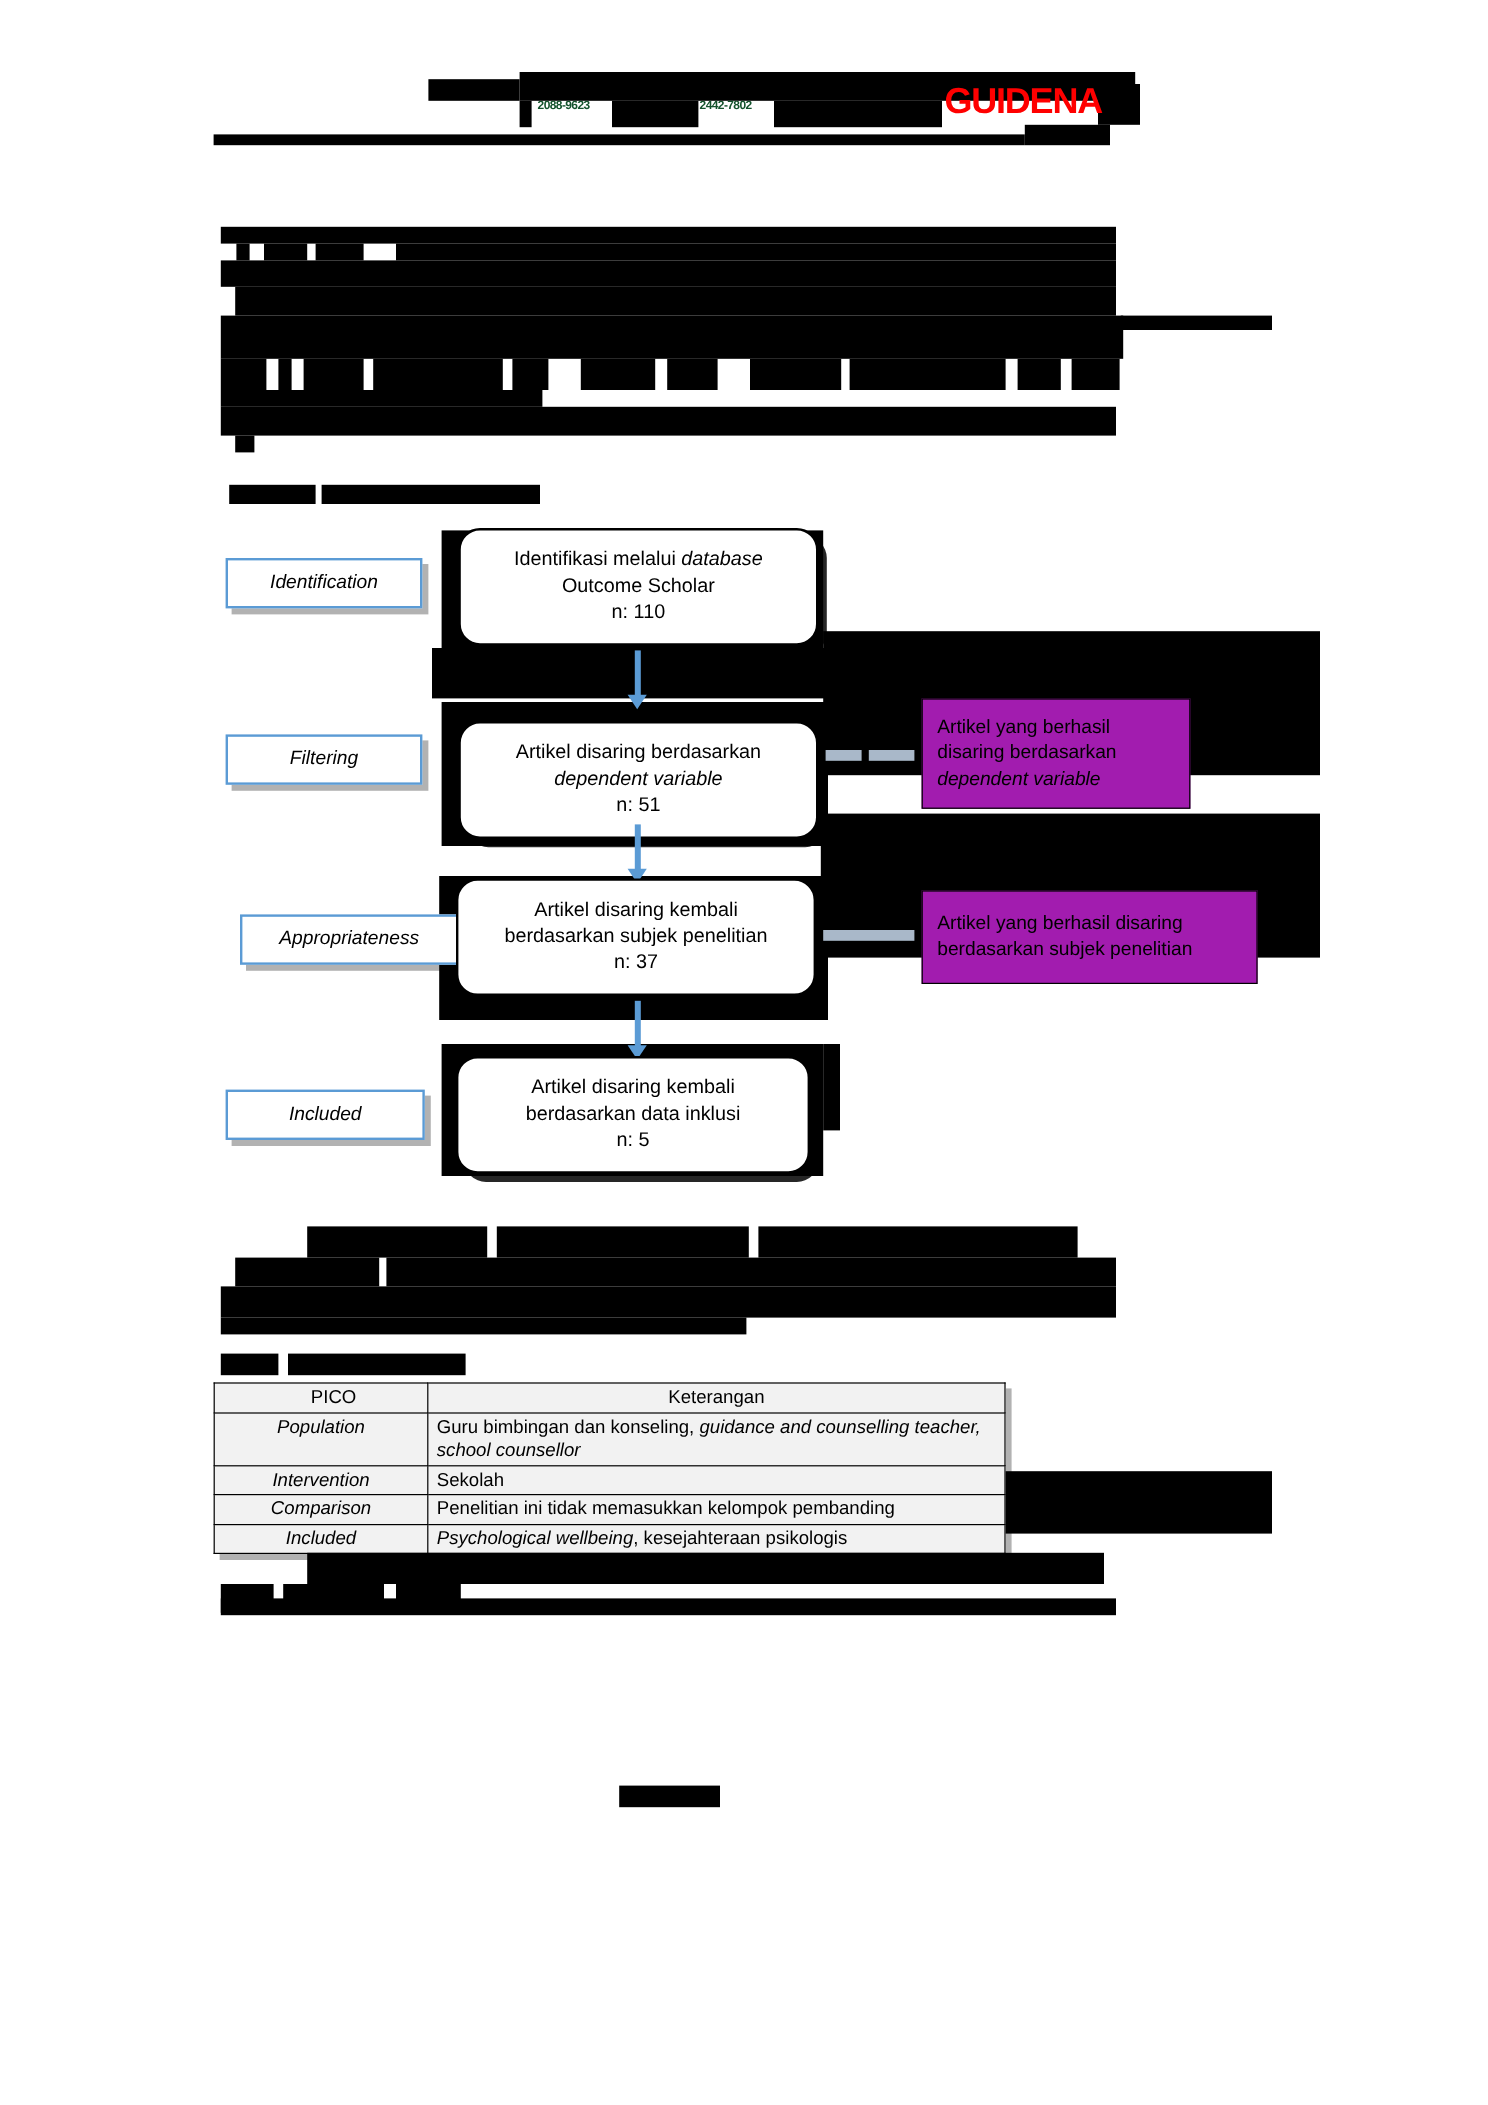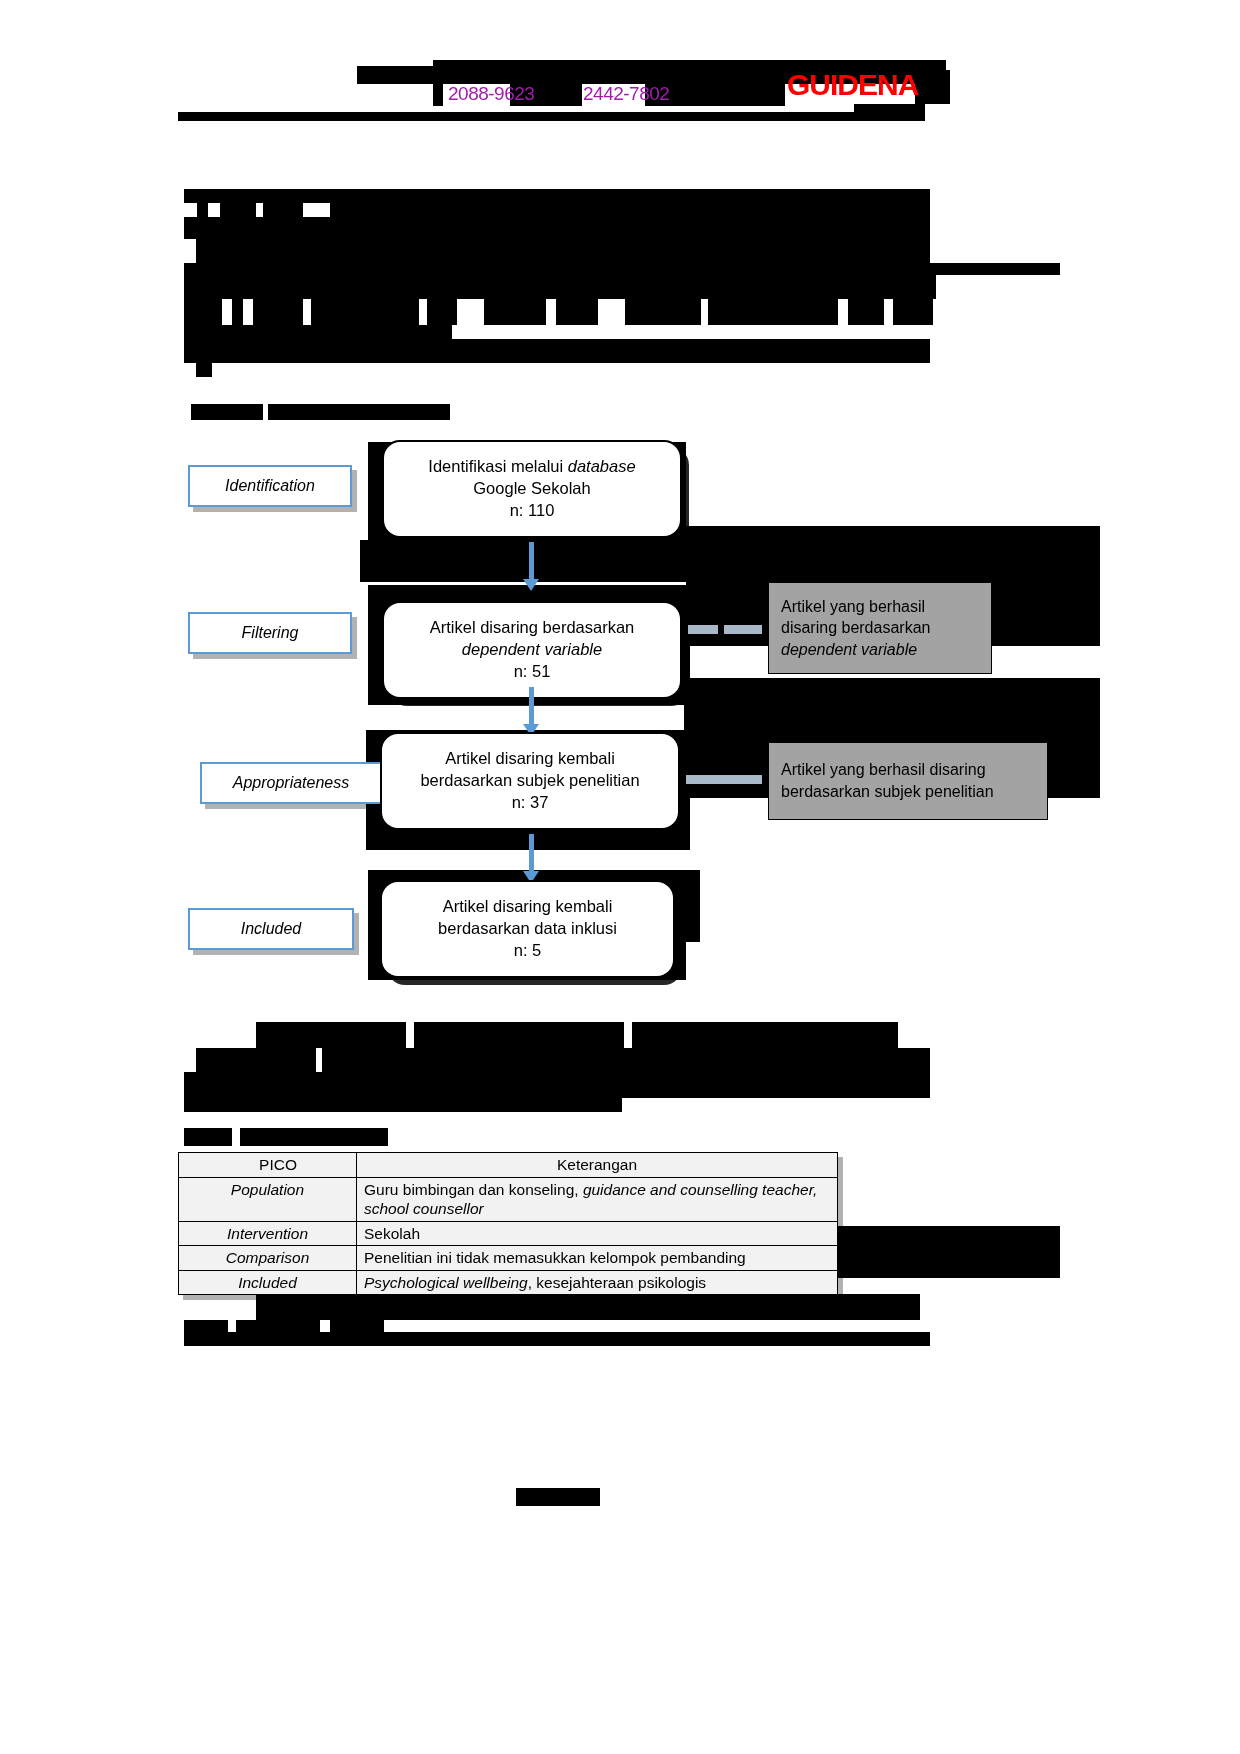--- a/index.html
+++ b/index.html
@@ -12,21 +12,21 @@
   .page{position:absolute;inset:0;}
 
   
   .hdr-logo{
     position:absolute;left:787px;top:70px;
     font-family:"Liberation Sans", sans-serif;
     font-weight:bold;font-size:30px;letter-spacing:-1px;
     color:#ff0000;line-height:1;white-space:nowrap;
   }
   .hdr-issn{
-    position:absolute;font-size:19px;font-weight:normal;color:#a21caf;
+    position:absolute;font-size:10px;font-weight:bold;color:#14532d;
     white-space:nowrap;letter-spacing:-0.5px;
   }
 
   
   .flow{position:absolute;left:0;top:430px;width:1240px;height:570px;}
 
   .stage-label{
     position:absolute;
     border:2px solid #5b9bd5;
     background:#ffffff;
@@ -44,21 +44,21 @@
     box-shadow:7px 7px 0 0 rgba(0,0,0,0.85);
     display:flex;flex-direction:column;align-items:center;justify-content:center;
     text-align:center;font-size:16.5px;line-height:1.32;
     box-sizing:border-box;padding:6px 10px;
   }
   .flow-box .ital{font-style:italic;}
 
   .side-box{
     position:absolute;
     border:1.5px solid #000;
-    background:#a3a3a3;
+    background:#a21caf;
     display:flex;flex-direction:column;justify-content:center;
     text-align:left;font-size:16px;line-height:1.35;
     box-sizing:border-box;padding:8px 12px;
   }
   .side-box .ital{font-style:italic;}
 
   .v-arrow{position:absolute;width:5px;background:#5b9bd5;}
   .v-arrow:after{
     content:"";position:absolute;left:-6px;bottom:-11px;
     border-left:8.5px solid transparent;border-right:8.5px solid transparent;
@@ -139,21 +139,21 @@
     <div class="redact" style="left:368px;top:440px;width:318px;height:110px;"></div>
     <div class="redact" style="left:686px;top:440px;width:14px;height:72px;"></div>
 
     <div class="stage-label" style="left:188px;top:35px;width:164px;height:42px;">
       <span>Identification</span>
     </div>
     <div class="flow-box" style="left:382px;top:10px;width:300px;height:98px;">
       <div>
         <span>Identifikasi melalui </span><span class="ital">database</span>
       </div>
-      <div>Google Sekolah</div>
+      <div>Outcome Scholar</div>
       <div>n: 110</div>
     </div>
     <div class="v-arrow" style="left:529px;top:112px;height:38px;"></div>
 
     <div class="stage-label" style="left:188px;top:182px;width:164px;height:42px;">
       <span>Filtering</span>
     </div>
     <div class="flow-box" style="left:382px;top:171px;width:300px;height:98px;">
       <div>Artikel disaring berdasarkan</div>
       <div class="ital">dependent variable</div>

